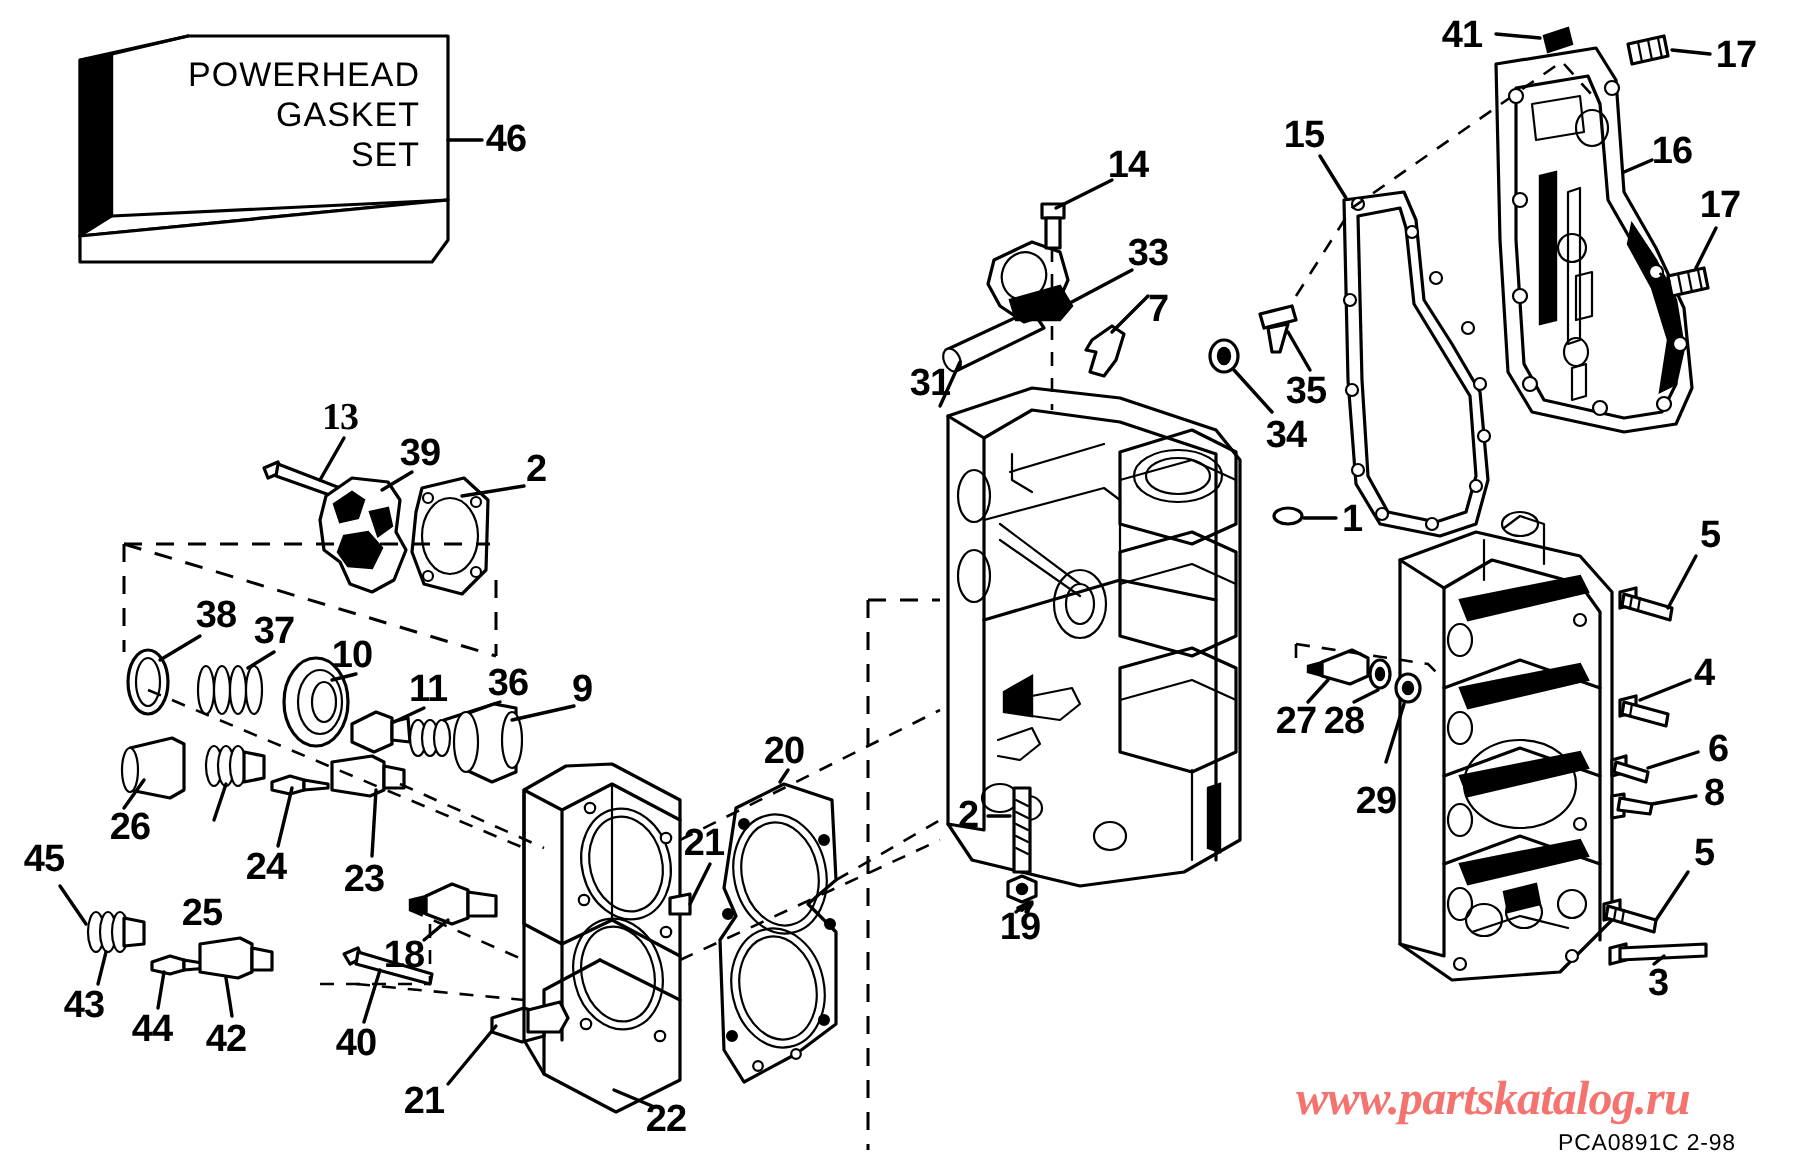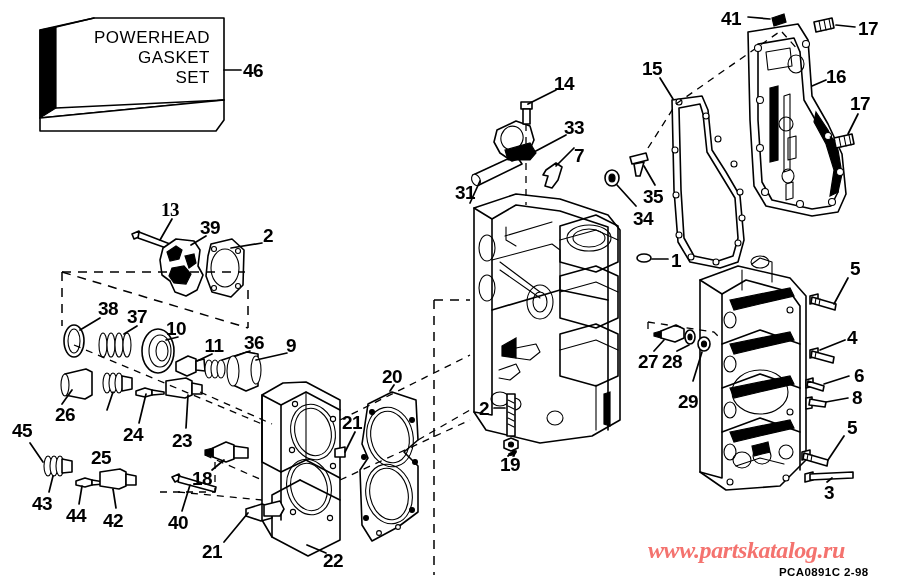--- a/index.html
+++ b/index.html
@@ -56,21 +56,21 @@
     color: #f4736f;
     letter-spacing: -0.4px;
     white-space: nowrap;
   }
   #doc-code {
     position: absolute;
     left: 779px;
     top: 566px;
     font-family: "Liberation Sans", sans-serif;
     font-size: 11.5px;
-    font-weight: bold;
+    font-weight: normal;
     color: #000000;
     white-space: nowrap;
     letter-spacing: 0.4px;
   }
 </style>
 </head>
 <body>
 
 <div id="diagram-root" style="background: rgb(255, 255, 255);">
 

